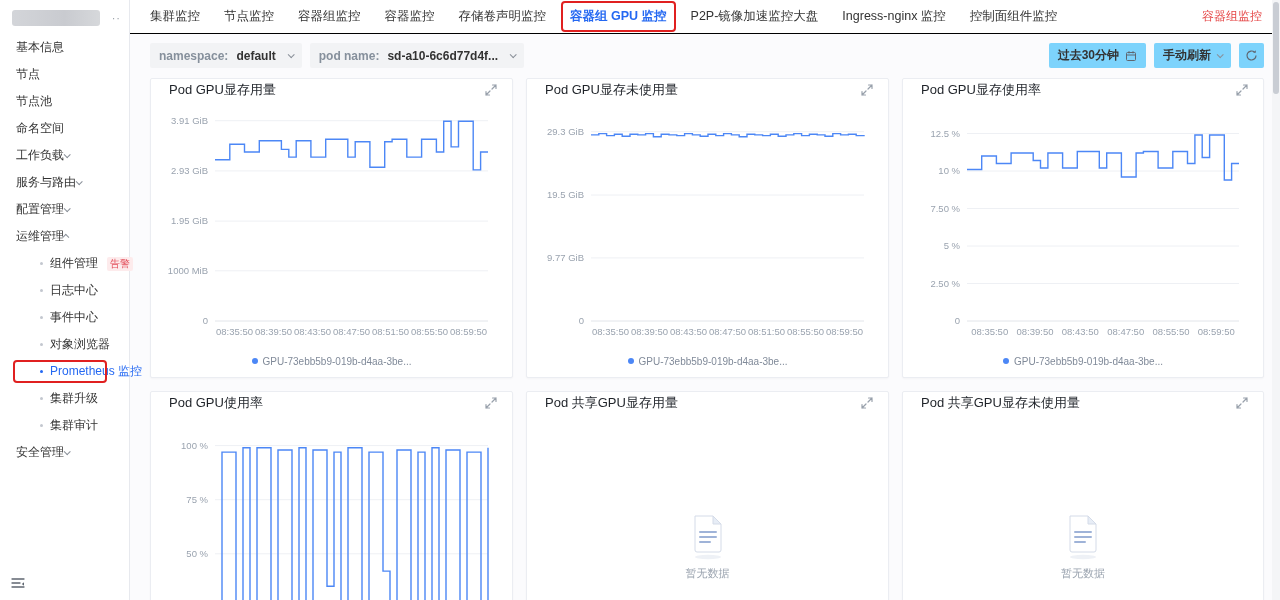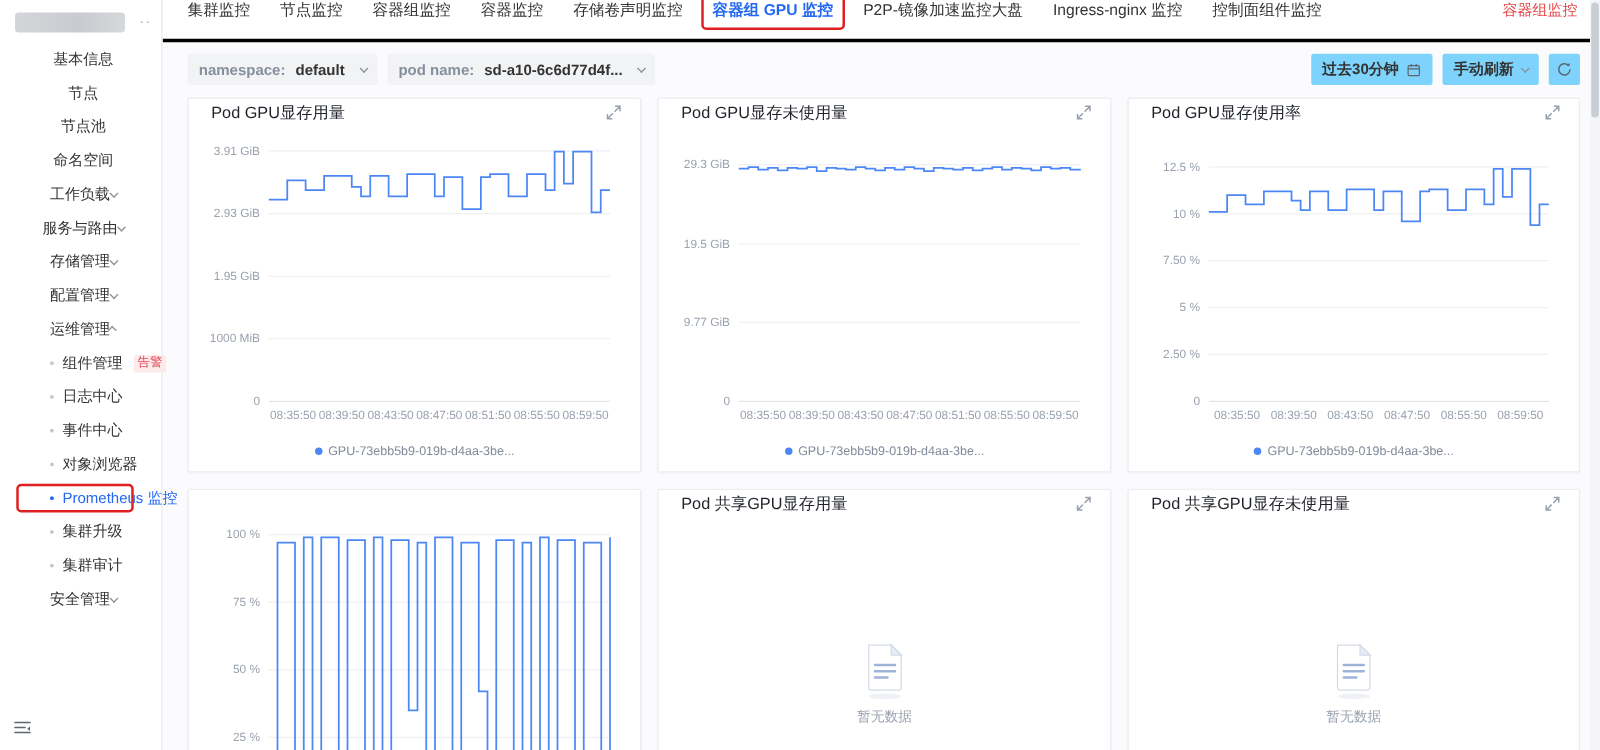--- a/index.html
+++ b/index.html
@@ -5,35 +5,35 @@
   * { box-sizing: border-box; margin: 0; padding: 0; }
   html,body { width:1280px; height:600px; overflow:hidden; }
   body { font-family:"Liberation Sans","DejaVu Sans",sans-serif; background:#fff; color:#333; }
   .app { display:flex; width:100%; height:100%; }
 
   
   .sidebar { width:130px; min-width:130px; background:#fff; border-right:1px solid #e7e9ee; position:relative; padding-top:2px; }
   .side-head { height:32px; display:flex; align-items:center; justify-content:space-between; padding:0 8px 0 12px; }
   .logo-skeleton { width:88px; height:16px; border-radius:3px; background:linear-gradient(90deg,#d3d5d9,#c9cbd0 60%,#d6d8db); filter:blur(.4px); }
   .side-dots { color:#9aa0a8; font-size:11px; letter-spacing:1px; cursor:pointer; }
-  .nav-item { height:27px; display:flex; align-items:center; justify-content:center; padding:0 12px 0 16px; font-size:12px; color:#333; cursor:pointer; white-space:nowrap; }
+  .nav-item { height:27px; display:flex; align-items:center; justify-content:flex-start; padding:0 12px 0 16px; font-size:12px; color:#333; cursor:pointer; white-space:nowrap; }
   .caret { width:5px; height:5px; border-right:1.2px solid #8a9099; border-bottom:1.2px solid #8a9099; display:inline-block; }
   .caret.down { transform:rotate(45deg) translateY(-1px); }
   .caret.up { transform:rotate(-135deg) translateY(-1px); }
   .sub-item { height:27px; display:flex; align-items:center; gap:7px; padding-left:40px; font-size:12px; color:#333; cursor:pointer; position:relative; white-space:nowrap; }
   .sub-dot { width:3px; height:3px; border-radius:50%; background:#c3c7cf; flex:none; }
   .sub-item.active { color:#2468f2; }
   .sub-item.active .sub-dot { background:#2468f2; }
   .badge { font-size:10px; line-height:14px; color:#e34d59; background:#fdebec; border-radius:2px; padding:0 3px; margin-left:2px;text-align:center; }
   .side-annotation { position:absolute; left:13px; right:22px; top:2px; bottom:2px; border:2px solid #e02020; border-radius:4px; pointer-events:none; }
   .bottom-collapse { position:absolute; left:10px; bottom:6px; cursor:pointer; }
 
   
   .main { flex:1; display:flex; flex-direction:column; min-width:0; }
-  .tabbar { height:34px; min-height:34px; display:flex; align-items:flex-start; gap:24px; padding:0 18px 0 20px; border-bottom:3px solid #000000; background:#fff; }
+  .tabbar { height:34px; min-height:34px; display:flex; align-items:center; gap:24px; padding:0 18px 0 20px; border-bottom:1px solid #000000; background:#fff; }
   .tab { font-size:12.5px; color:#333; white-space:nowrap; cursor:pointer; position:relative; }
   .tab.active { color:#2468f2; font-weight:bold; }
   .tab-annotation { position:absolute; inset:-7px -9px; border:2px solid #e02020; border-radius:4px; pointer-events:none; }
   .alarm-link { margin-left:auto; color:#e54545; font-size:12px; cursor:pointer; white-space:nowrap; }
 
   .content { flex:1; background:#fbfbfd; overflow:hidden; display:flex; flex-direction:column; }
   .filters { display:flex; align-items:center; gap:8px; padding:9px 16px 8px 20px;font-weight:bold; }
   .select { display:flex; align-items:center; gap:12px; background:#f2f3f5; border-radius:2px; height:25px; padding:0 9px; font-size:12px; color:#333; cursor:pointer; white-space:nowrap; }
   .select .lbl { color:#86909c; margin-right:-4px; }
   .filters-right { margin-left:auto; display:flex; align-items:center; gap:8px; }
@@ -76,24 +76,20 @@
       </div>
     <div class="nav-item">
         <span>命名空间</span>
       </div>
     <div class="nav-item">
         <span>工作负载</span>
         <span class="caret down"></span>
       </div>
     <div class="nav-item">
         <span>服务与路由</span>
-        <span class="caret down"></span>
-      </div>
-    <div class="nav-item">
-        <span>存储管理</span>
         <span class="caret down"></span>
       </div>
     <div class="nav-item">
         <span>配置管理</span>
         <span class="caret down"></span>
       </div>
     <div class="nav-item">
         <span>运维管理</span>
         <span class="caret up"></span>
       </div>
@@ -291,20 +287,28 @@
                 <text x="301.3" y="232" text-anchor="middle" font-size="9.5" fill="#9aa3af">08:59:50</text>
                 <path d="M 52.0 66.5 H 59.4 V 66.5 H 66.7 V 53.0 H 74.1 V 53.0 H 81.4 V 60.5 H 88.8 V 60.5 H 96.1 V 50.0 H 103.5 V 50.0 H 110.8 V 50.0 H 118.2 V 57.5 H 125.5 V 65.0 H 132.9 V 50.0 H 140.2 V 50.0 H 147.6 V 65.0 H 154.9 V 65.0 H 162.3 V 48.5 H 169.6 V 48.5 H 177.0 V 48.5 H 184.3 V 65.0 H 191.7 V 50.0 H 199.0 V 50.0 H 206.4 V 74.0 H 213.7 V 74.0 H 221.1 V 50.0 H 228.4 V 48.5 H 235.8 V 48.5 H 243.1 V 65.0 H 250.5 V 65.0 H 257.8 V 48.5 H 265.2 V 48.5 H 272.5 V 60.5 H 279.9 V 32.0 H 287.2 V 54.5 H 294.6 V 32.0 H 301.9 V 32.0 H 309.3 V 77.0 H 316.6 V 60.5 H 324.0 V 60.5" fill="none" stroke="#4c87f6" stroke-width="1.4"></path>
               </svg></div>
           <div class="legend">
               <span class="legend-dot"></span>
               <span>GPU-73ebb5b9-019b-d4aa-3be...</span>
             </div>
         </div>
 
         <div class="card">
+          <div class="card-head">
+              <span class="card-title">Pod GPU使用率</span>
+            <span class="expand">
+                <svg width="14" height="14" viewBox="0 0 14 14">
+                  <path d="M8.5 2H12v3.5M12 2 8 6M5.5 12H2V8.5M2 12l4-4" fill="none" stroke="#98a0ab" stroke-width="1.2" stroke-linecap="round"></path>
+                </svg>
+              </span>
+            </div>
           <div class="chart-box"><svg width="337" height="254" viewBox="0 0 337 254">
                 <line x1="52" y1="29.6" x2="325" y2="29.6" stroke="#eef0f4"></line>
                 <text x="45" y="32.6" text-anchor="end" font-size="9.5" fill="#9aa3af">100 %</text>
                 <line x1="52" y1="83.7" x2="325" y2="83.7" stroke="#eef0f4"></line>
                 <text x="45" y="86.7" text-anchor="end" font-size="9.5" fill="#9aa3af">75 %</text>
                 <line x1="52" y1="137.8" x2="325" y2="137.8" stroke="#eef0f4"></line>
                 <text x="45" y="140.8" text-anchor="end" font-size="9.5" fill="#9aa3af">50 %</text>
                 <line x1="52" y1="191.9" x2="325" y2="191.9" stroke="#eef0f4"></line>
                 <text x="45" y="194.9" text-anchor="end" font-size="9.5" fill="#9aa3af">25 %</text>
                 <line x1="52" y1="246.0" x2="325" y2="246.0" stroke="#e2e5ea"></line>

